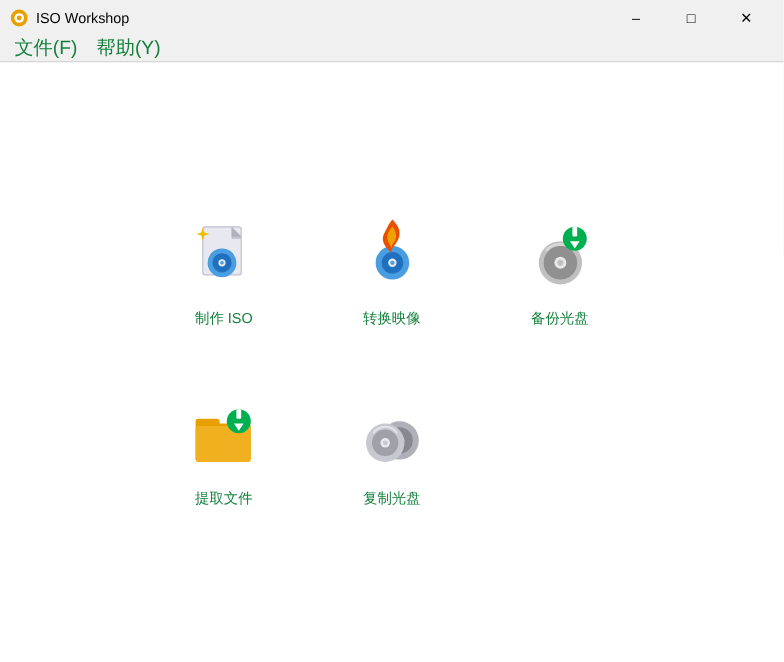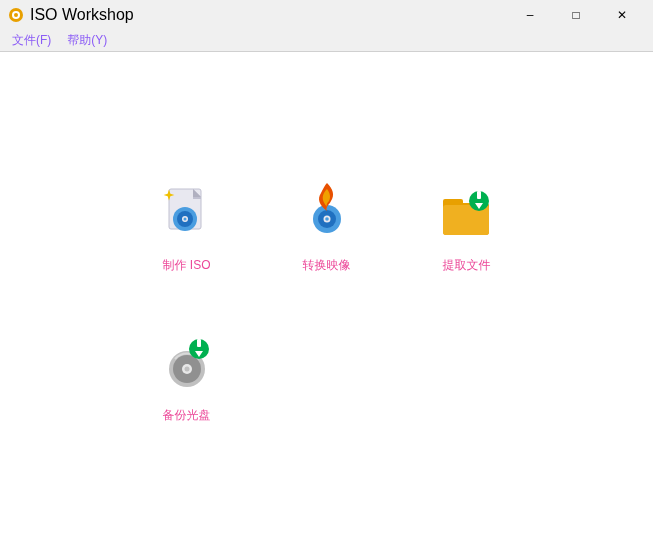--- a/index.html
+++ b/index.html
@@ -26,21 +26,21 @@
     }
     .title-bar-icon {
       width: 16px;
       height: 16px;
       margin-right: 6px;
       display: flex;
       align-items: center;
       justify-content: center;
     }
     .title-bar-text {
-      font-size: 16px;
+      font-size: 12px;
       color: #000;
       flex: 1;
     }
     .title-bar-controls {
       display: flex;
       align-items: center;
       gap: 0;
     }
     .title-bar-btn {
       width: 46px;
@@ -60,22 +60,22 @@
     .menu-bar {
       height: 22px;
       background: #f0f0f0;
       display: flex;
       align-items: center;
       padding: 0 4px;
       border-bottom: 1px solid #d0d0d0;
     }
     .menu-item {
       padding: 2px 8px;
-      font-size: 12px;
-      color: #8b5cf6;
+      font-size: 16px;
+      color: #15803d;
       cursor: pointer;
     }
 
     
     .main-content {
       flex: 1;
       background: #ffffff;
       display: flex;
       align-items: center;
       justify-content: center;
@@ -104,21 +104,21 @@
       height: 64px;
       display: flex;
       align-items: center;
       justify-content: center;
       margin-bottom: 8px;
       position: relative;
     }
 
     .icon-label {
       font-size: 12px;
-      color: #ec4899;
+      color: #15803d;
       text-align: center;
       margin-top: 4px;
     }
 
     
     svg { overflow: visible; }
   </style>
 </head>
 <body>
 
@@ -185,47 +185,66 @@
         </svg>
       </div>
       <span class="icon-label">转换映像</span>
     </div>
 
 
     <div class="icon-item">
       <div class="icon-graphic">
         <svg width="64" height="64" viewBox="0 0 64 64">
 
-          <rect x="8" y="22" width="46" height="32" rx="3" fill="#e8a000"></rect>
-          <rect x="8" y="18" width="20" height="8" rx="2" fill="#e8a000"></rect>
-
-          <rect x="8" y="24" width="46" height="30" rx="3" fill="#f0b020"></rect>
-
-          <circle cx="44" cy="20" r="10" fill="#00b050"></circle>
-          <polygon points="44,14 44,22 40,22 44,28 48,22 44,22" fill="white"></polygon>
-          <rect x="42" y="10" width="4" height="8" fill="white" rx="1"></rect>
-        </svg>
-      </div>
-      <span class="icon-label">提取文件</span>
-    </div>
-
-    <div class="icon-item">
-      <div class="icon-graphic">
-        <svg width="64" height="64" viewBox="0 0 64 64">
-
           <circle cx="32" cy="38" r="18" fill="#c0c0c0"></circle>
           <circle cx="32" cy="38" r="14" fill="#909090"></circle>
           <circle cx="32" cy="38" r="5" fill="#e8e8e8"></circle>
           <circle cx="32" cy="38" r="2.5" fill="#c0c0c0"></circle>
 
           <path d="M20,28 A16,16 0 0,1 44,28" stroke="white" stroke-width="2" fill="none" opacity="0.4"></path>
 
           <circle cx="44" cy="18" r="10" fill="#00b050"></circle>
           <polygon points="44,12 44,20 40,20 44,26 48,20 44,20" fill="white"></polygon>
           <rect x="42" y="8" width="4" height="8" fill="white" rx="1"></rect>
         </svg>
       </div>
       <span class="icon-label">备份光盘</span>
     </div>
 
+    <div class="icon-item">
+      <div class="icon-graphic">
+        <svg width="64" height="64" viewBox="0 0 64 64">
+
+          <rect x="8" y="22" width="46" height="32" rx="3" fill="#e8a000"></rect>
+          <rect x="8" y="18" width="20" height="8" rx="2" fill="#e8a000"></rect>
+
+          <rect x="8" y="24" width="46" height="30" rx="3" fill="#f0b020"></rect>
+
+          <circle cx="44" cy="20" r="10" fill="#00b050"></circle>
+          <polygon points="44,14 44,22 40,22 44,28 48,22 44,22" fill="white"></polygon>
+          <rect x="42" y="10" width="4" height="8" fill="white" rx="1"></rect>
+        </svg>
+      </div>
+      <span class="icon-label">提取文件</span>
+    </div>
+
+    <div class="icon-item">
+      <div class="icon-graphic">
+        <svg width="64" height="64" viewBox="0 0 64 64">
+
+          <circle cx="38" cy="36" r="16" fill="#b0b0b8"></circle>
+          <circle cx="38" cy="36" r="11" fill="#888890"></circle>
+          <circle cx="38" cy="36" r="4" fill="#e0e0e0"></circle>
+          <circle cx="38" cy="36" r="2" fill="#b0b0b8"></circle>
+
+          <circle cx="26" cy="38" r="16" fill="#c8c8d0"></circle>
+          <circle cx="26" cy="38" r="11" fill="#a0a0a8"></circle>
+          <circle cx="26" cy="38" r="4" fill="#e8e8f0"></circle>
+          <circle cx="26" cy="38" r="2" fill="#c8c8d0"></circle>
+
+          <path d="M16,30 A12,12 0 0,1 36,30" stroke="white" stroke-width="1.5" fill="none" opacity="0.5"></path>
+        </svg>
+      </div>
+      <span class="icon-label">复制光盘</span>
+    </div>
 
   </div>
 </div>
 
 </body></html>

